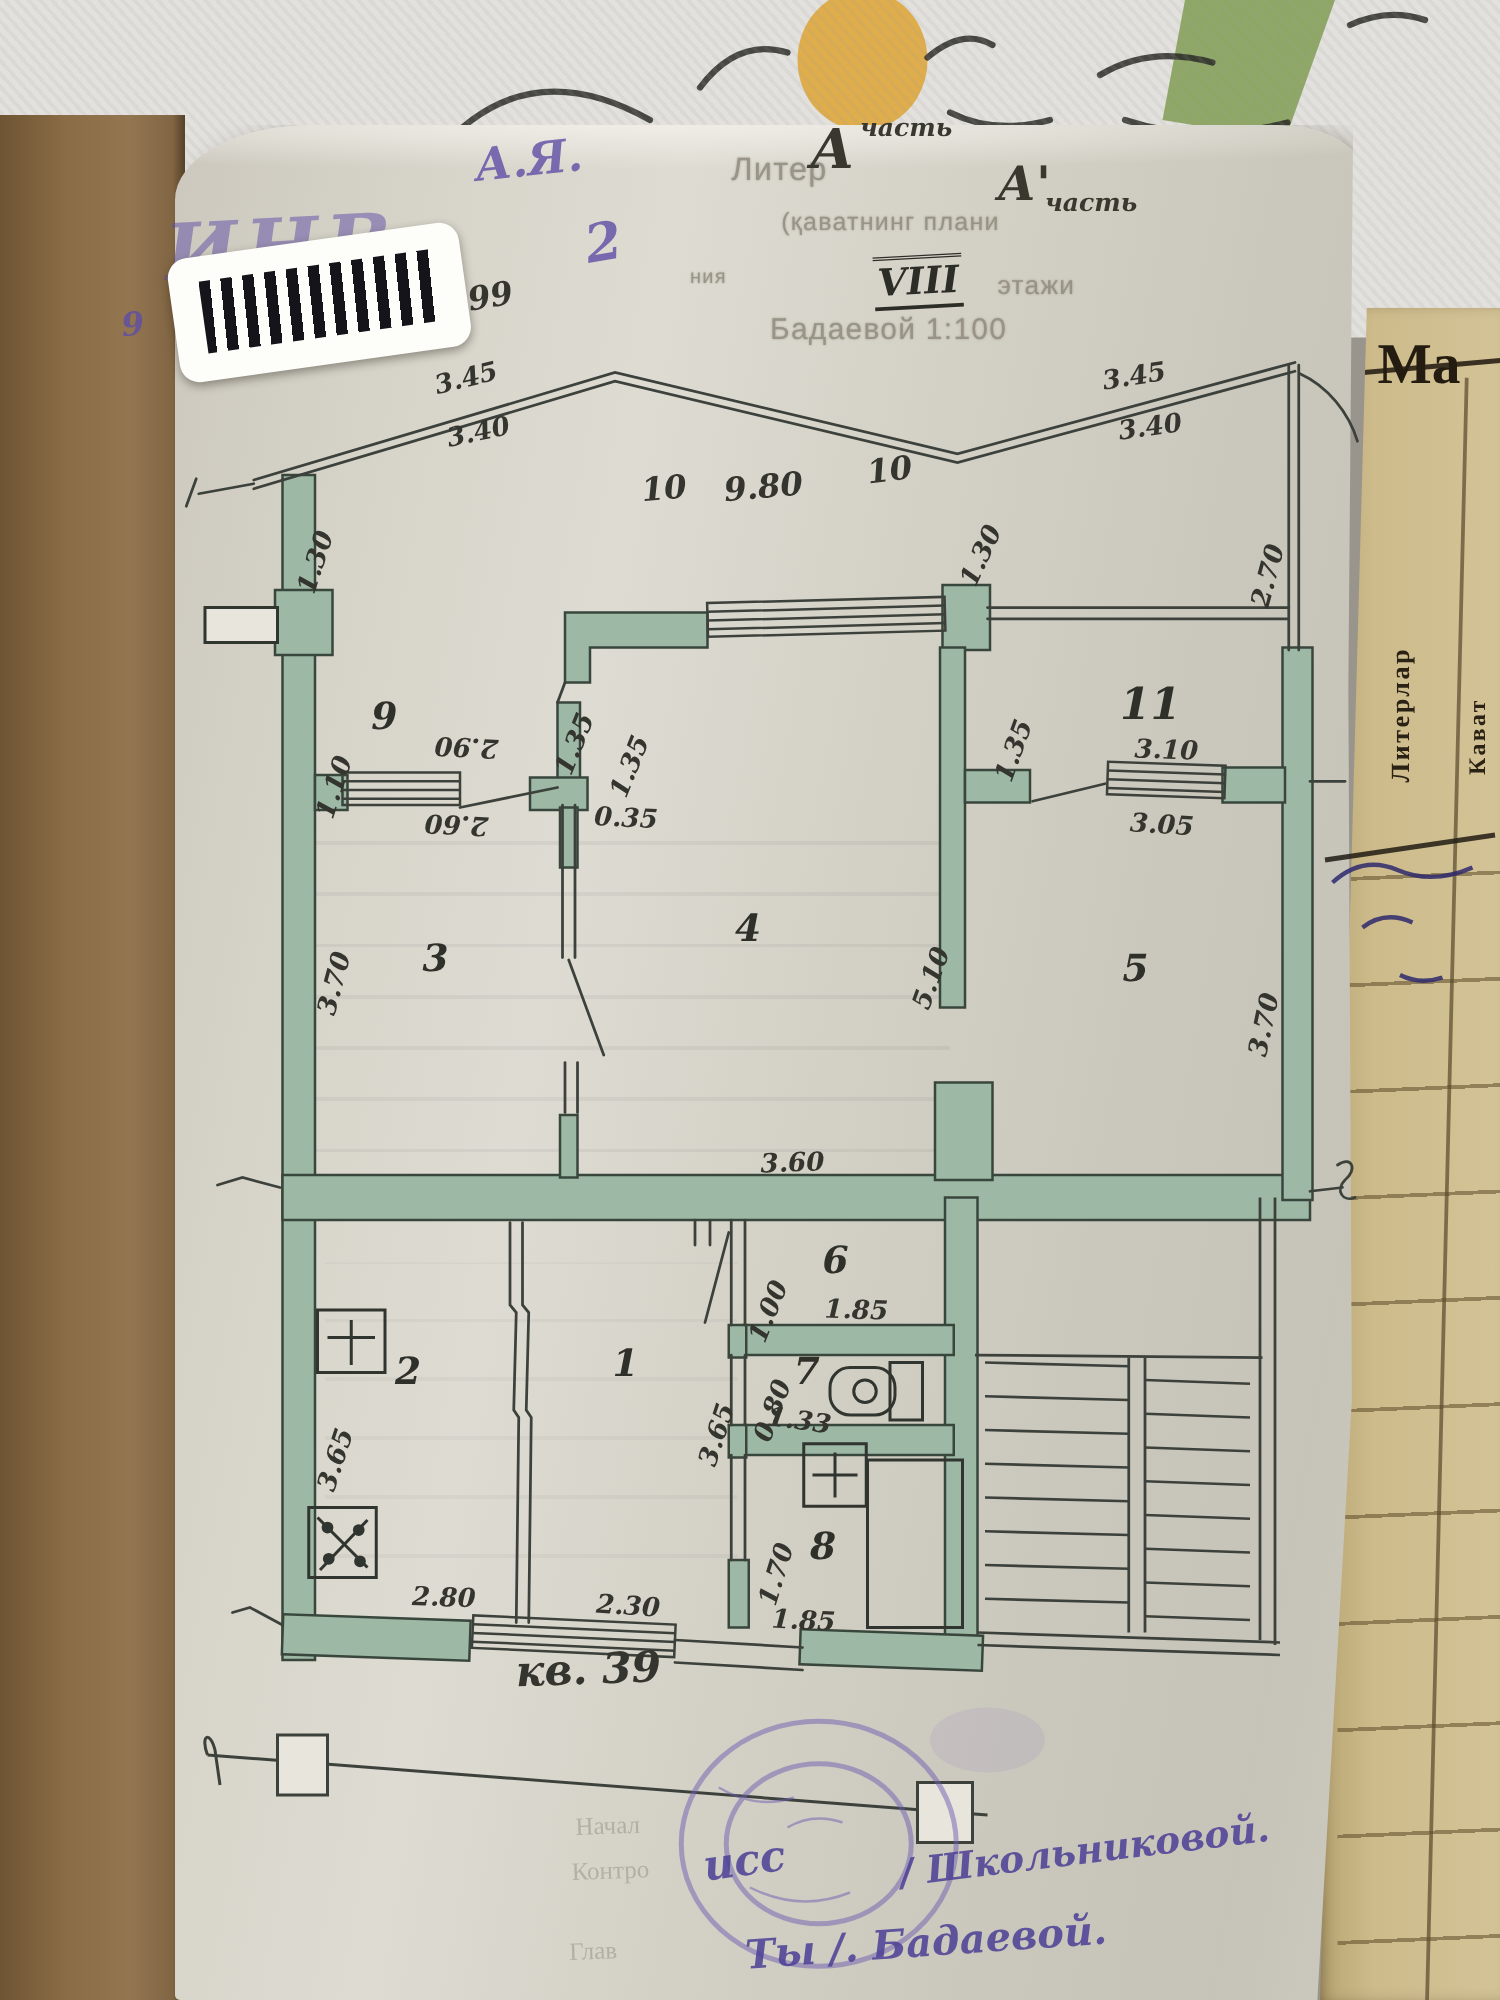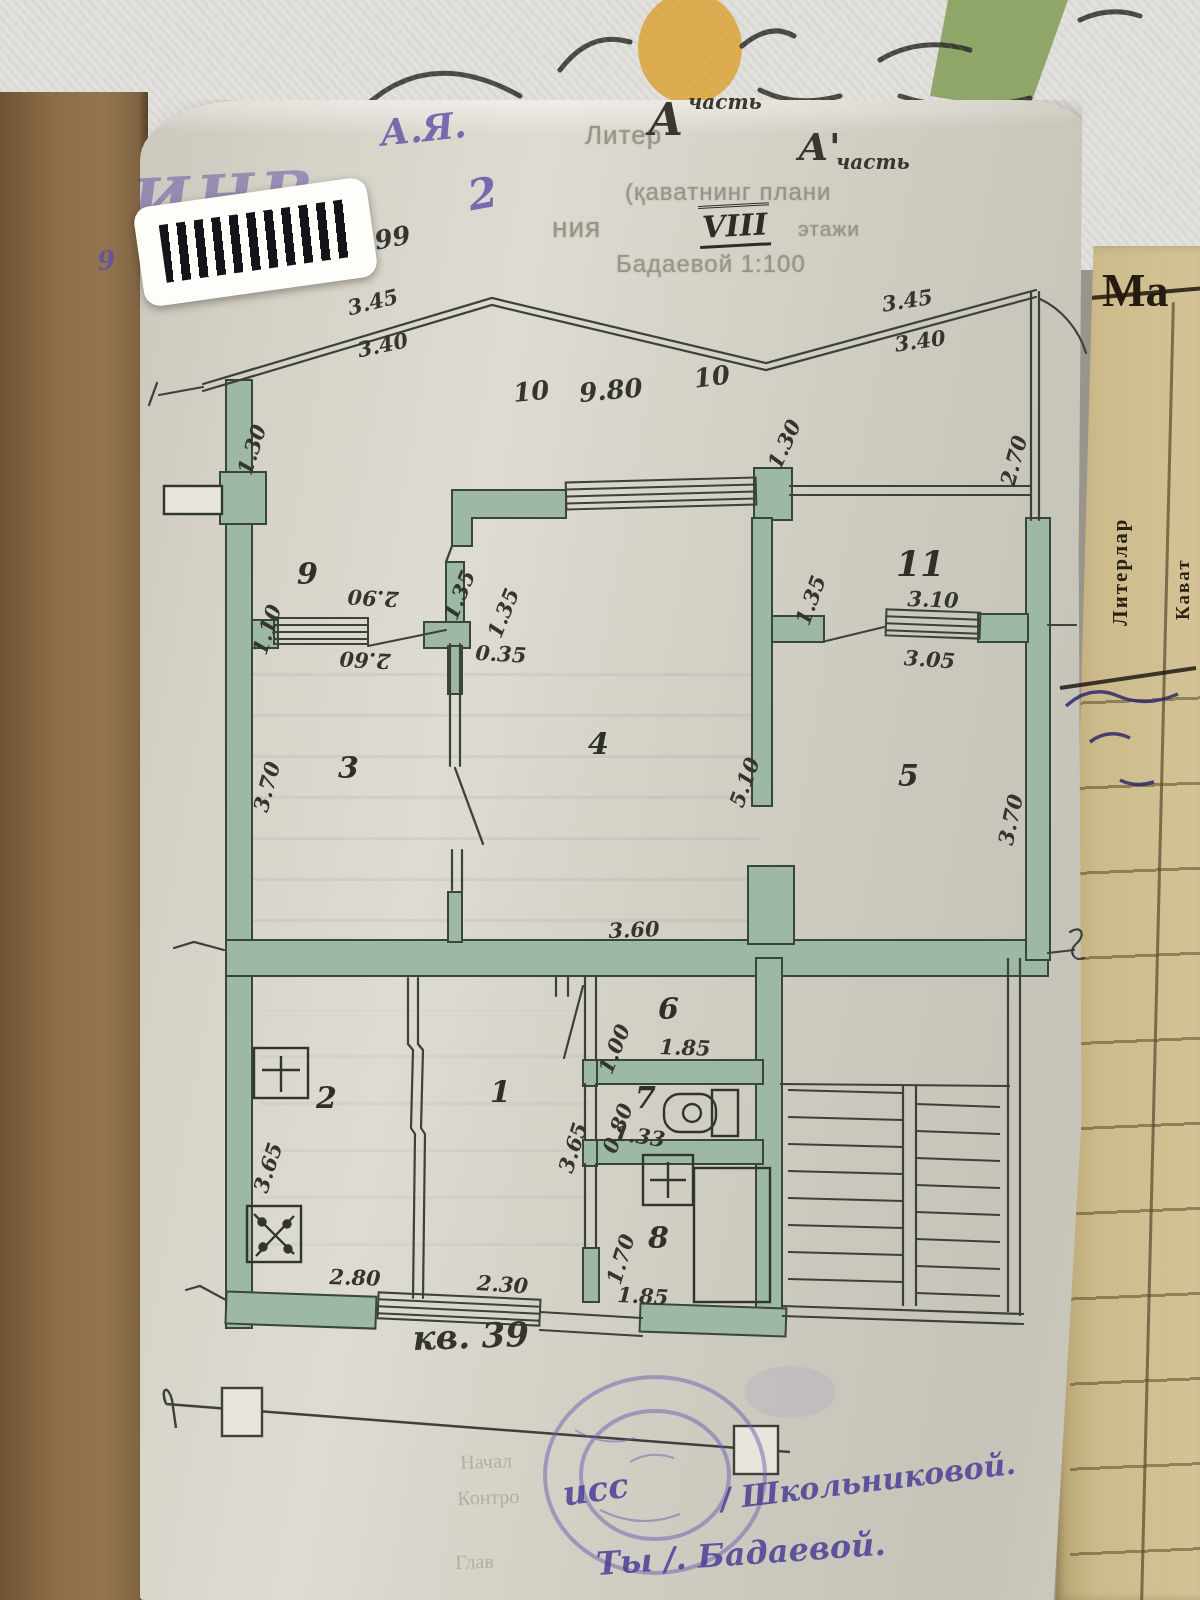--- a/index.html
+++ b/index.html
@@ -256,22 +256,22 @@
 <span class="lbl hw" style="left:378px;top:112px;transform:rotate(-6deg)">А.Я.</span>
 <span class="lbl hw" style="left:464px;top:172px;font-size:42px;transform:rotate(-10deg)">2</span>
 <span class="lbl dim big" style="left:372px;top:226px;transform:rotate(-10deg)">99</span>
 <span class="lbl hw" style="left:96px;top:246px;font-size:26px;transform:rotate(-5deg)">9</span>
 
 <span class="lbl form" style="left:585px;top:122px;font-size:26px">Литер</span>
 <span class="lbl inkhand" style="left:648px;top:94px;font-size:44px">А</span>
 <span class="lbl inkhand sup" style="left:688px;top:90px">часть</span>
 <span class="lbl inkhand" style="left:798px;top:124px;font-size:38px">А'</span>
 <span class="lbl inkhand sup" style="left:836px;top:150px">часть</span>
-<span class="lbl form" style="left:625px;top:180px;font-size:24px">(қаватнинг плани</span>
-<span class="lbl form" style="left:552px;top:214px;font-size:28px">ния</span>
+<span class="lbl form" style="left:625px;top:168px;font-size:20px">(қаватнинг плани</span>
+<span class="lbl form" style="left:552px;top:214px;font-size:16px">ния</span>
 <span class="lbl floorno" style="left:698px;top:206px;transform:rotate(-3deg)">VIII</span>
 <span class="lbl form" style="left:798px;top:218px;font-size:21px">этажи</span>
 <span class="lbl form" style="left:616px;top:252px;font-size:24px">Бадаевой 1:100</span>
 
 <span class="lbl dim" style="left:345px;top:296px;transform:rotate(-14deg)">3.45</span>
 <span class="lbl dim" style="left:355px;top:338px;transform:rotate(-12deg)">3.40</span>
 <span class="lbl dim" style="left:880px;top:292px;transform:rotate(-9deg)">3.45</span>
 <span class="lbl dim" style="left:893px;top:332px;transform:rotate(-8deg)">3.40</span>
 <span class="lbl dim big" style="left:512px;top:378px;transform:rotate(-5deg)">10</span>
 <span class="lbl dim big" style="left:578px;top:378px;transform:rotate(-5deg)">9.80</span>

